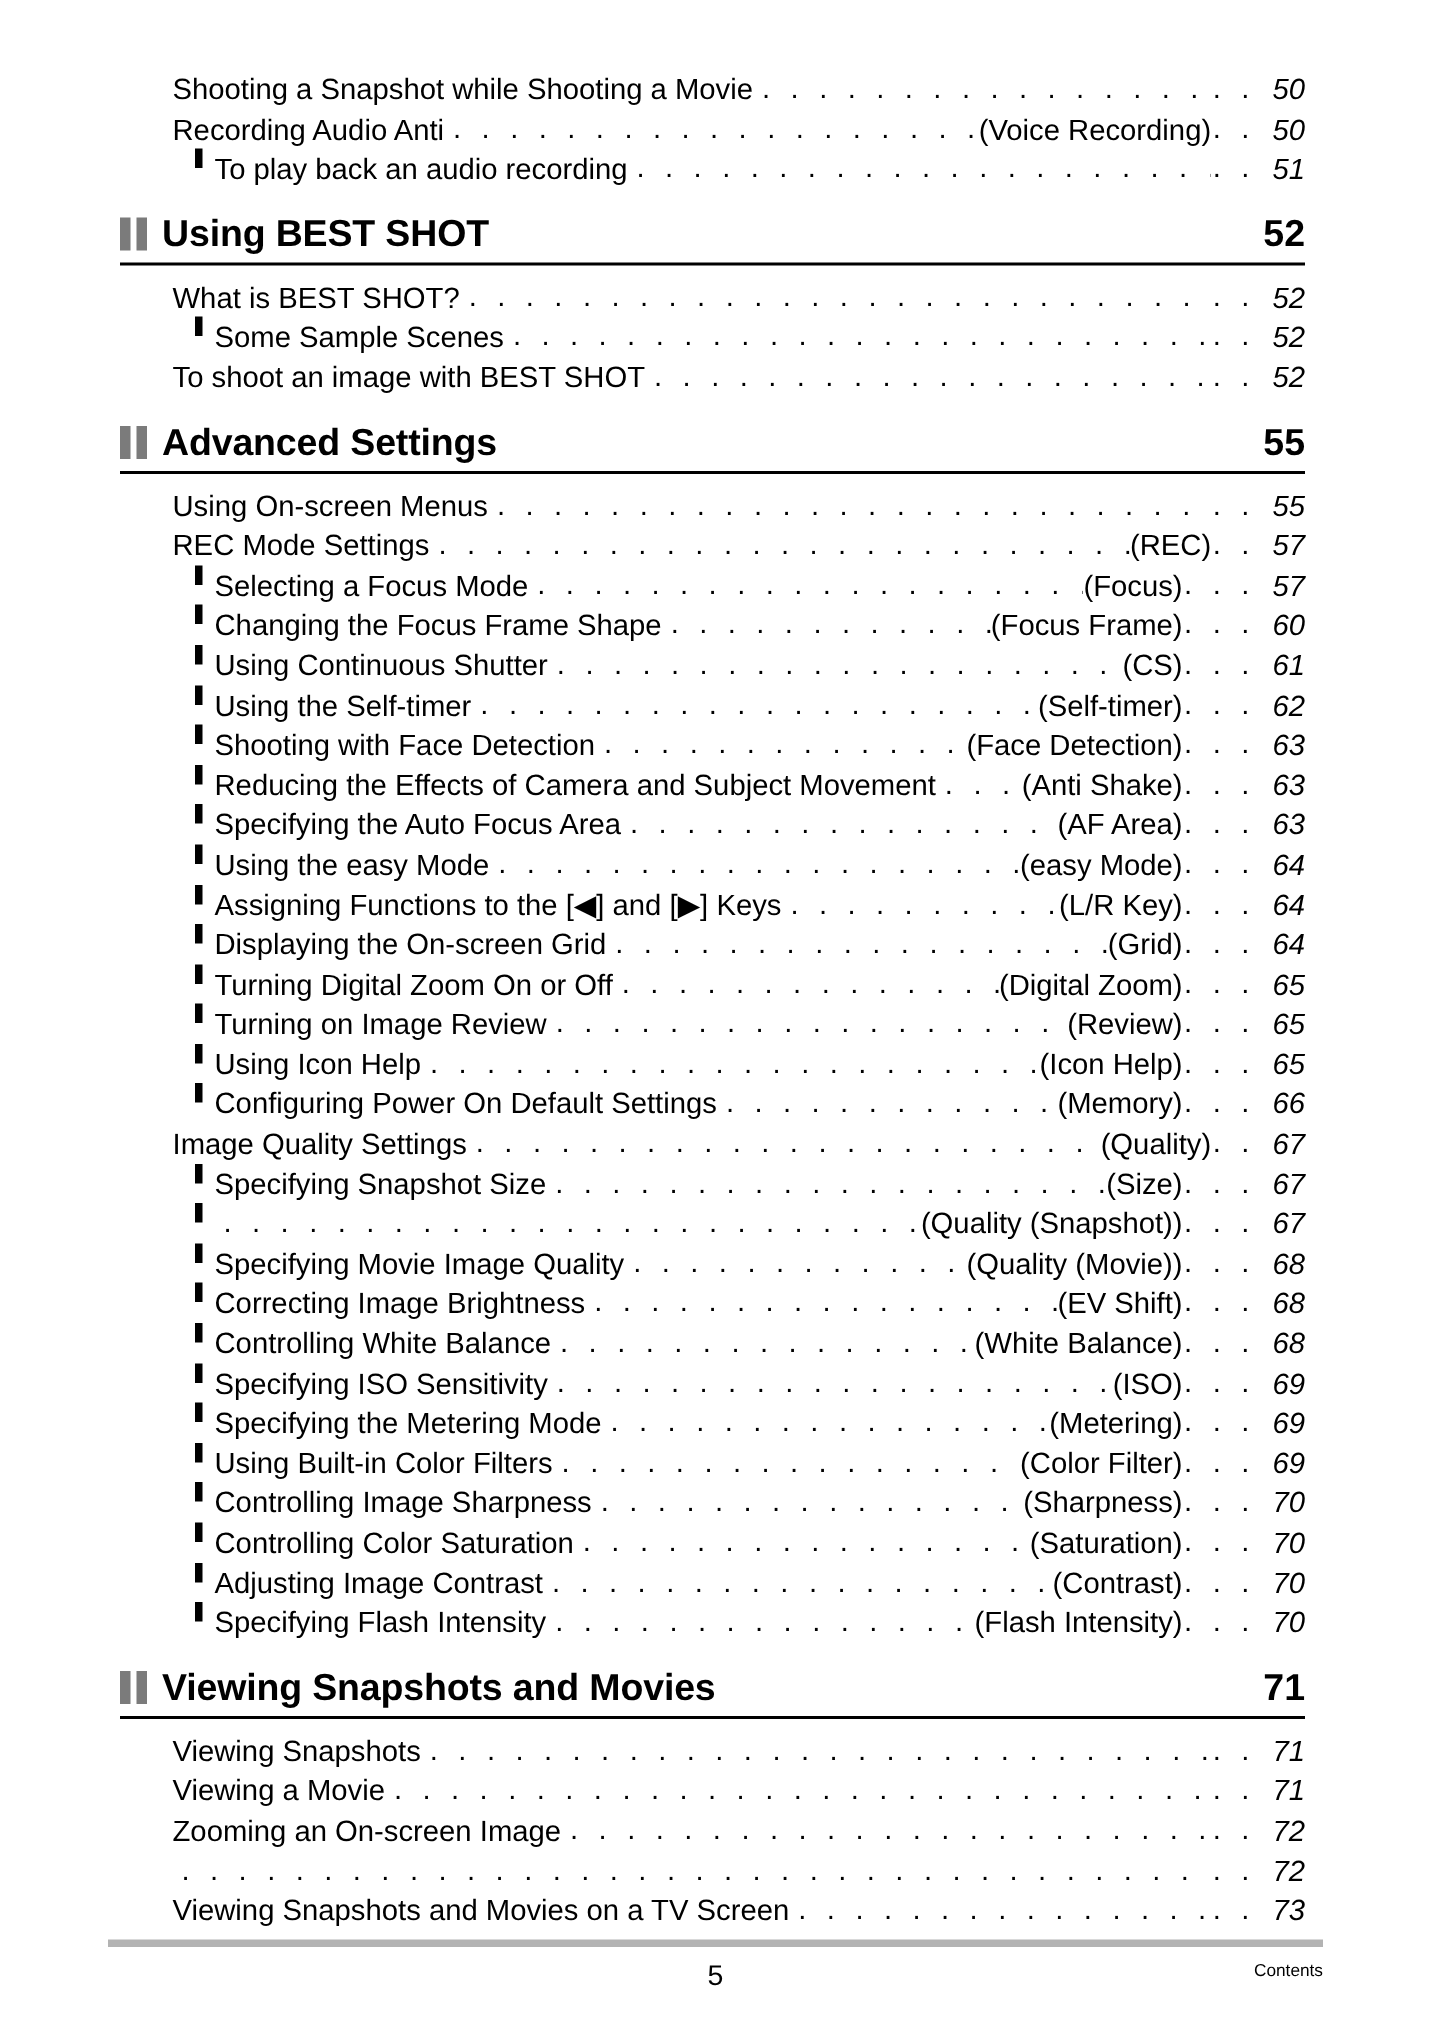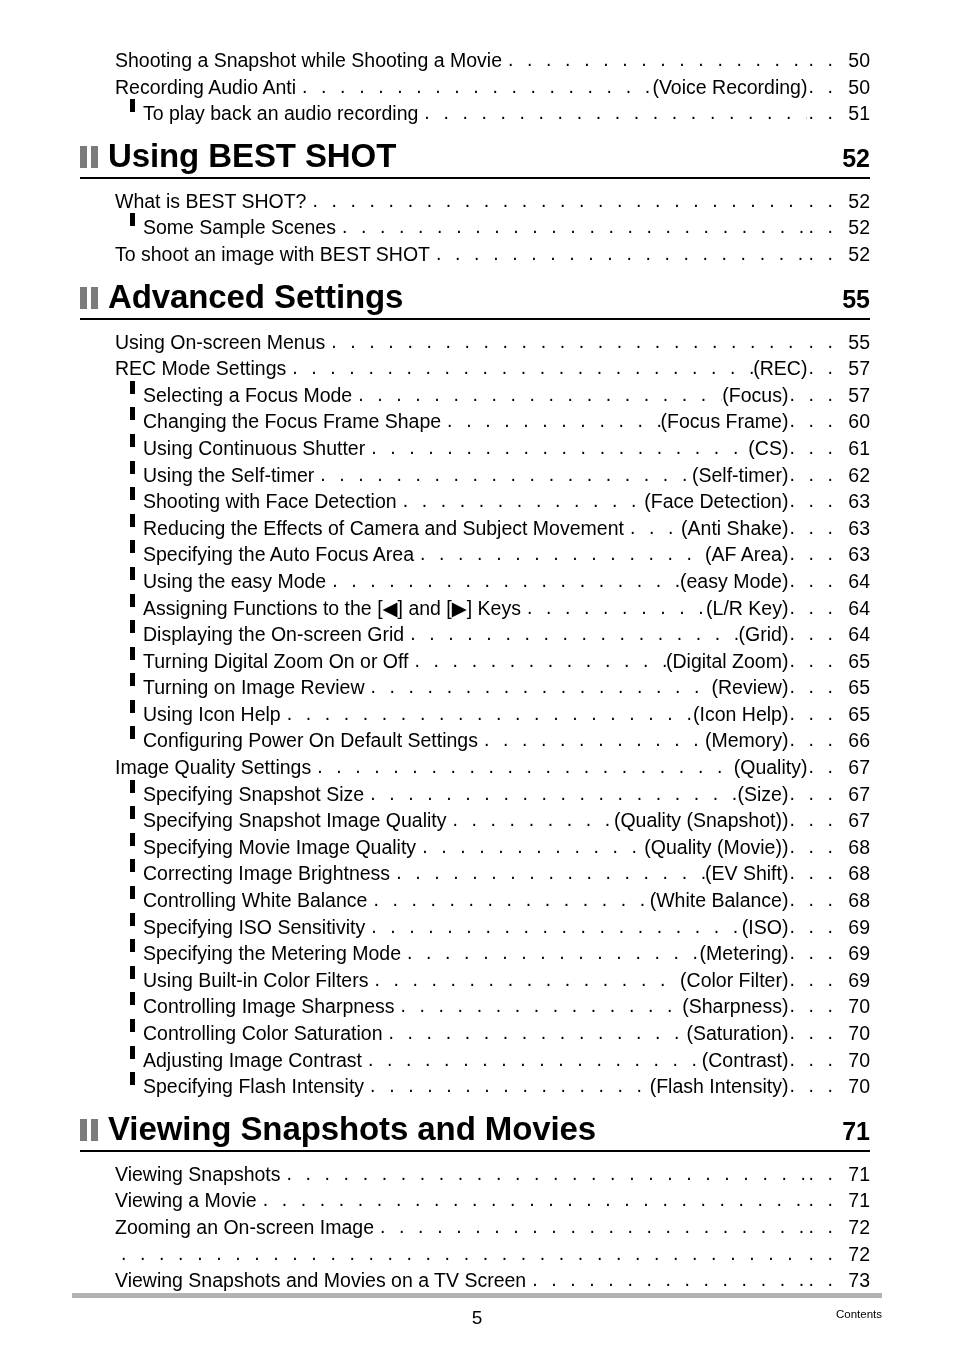--- a/index.html
+++ b/index.html
@@ -56,21 +56,21 @@
     width: 7px;
     height: 22px;
     background: #7b7b7b;
     display: block;
   }
   .section-mark i.b1 { left: 0px; }
   .section-mark i.b2 { left: 11px; }
 
   .section-title {
     flex: 1 1 auto;
-    font-size: 33px;
+    font-size: 25px;
     font-weight: bold;
     letter-spacing: -0.1px;
     line-height: 30px;
     white-space: nowrap;
   }
   .section-page {
     flex: 0 0 auto;
     font-size: 25px;
     font-weight: bold;
     line-height: 30px;
@@ -131,20 +131,21 @@
     letter-spacing: 4.1px;
     position: relative;
     top: -1px;
     padding-left: 1px;
   }
   .entry-page {
     flex: 0 0 auto;
     width: 30px;
     text-align: right;
     padding-left: 3px;
+    font-style: italic;
   }
 
   
   .footer-rule {
     position: absolute;
     left: 72px;
     top: 1293px;
     width: 810px;
     height: 5px;
     background: #b3b3b3;
@@ -394,21 +395,20 @@
           <span class="bullet"></span>
           <span class="entry-label">Specifying Snapshot Size</span>
           <span class="entry-gap"></span>
           <span class="leader">. . . . . . . . . . . . . . . . . . . . . . . . . . . . . . . . . . . . . . . . . . . . . . . . . . . . . . . . . . . . . . . . . . . . . . . . . . . . . . . . . . . . . . . . . . </span>
           <span class="entry-qual">(Size)</span>
           <span class="entry-tail">. . .</span>
           <span class="entry-page">67</span>
         </div>
         <div class="entry lvl2">
           <span class="bullet"></span>
-          <span class="entry-label">Specifying Snapshot Image Quality</span>
           <span class="entry-gap"></span>
           <span class="leader">. . . . . . . . . . . . . . . . . . . . . . . . . . . . . . . . . . . . . . . . . . . . . . . . . . . . . . . . . . . . . . . . . . . . . . . . . . . . . . . . . . . . . . . . . . </span>
           <span class="entry-qual">(Quality (Snapshot))</span>
           <span class="entry-tail">. . .</span>
           <span class="entry-page">67</span>
         </div>
         <div class="entry lvl2">
           <span class="bullet"></span>
           <span class="entry-label">Specifying Movie Image Quality</span>
           <span class="entry-gap"></span>

